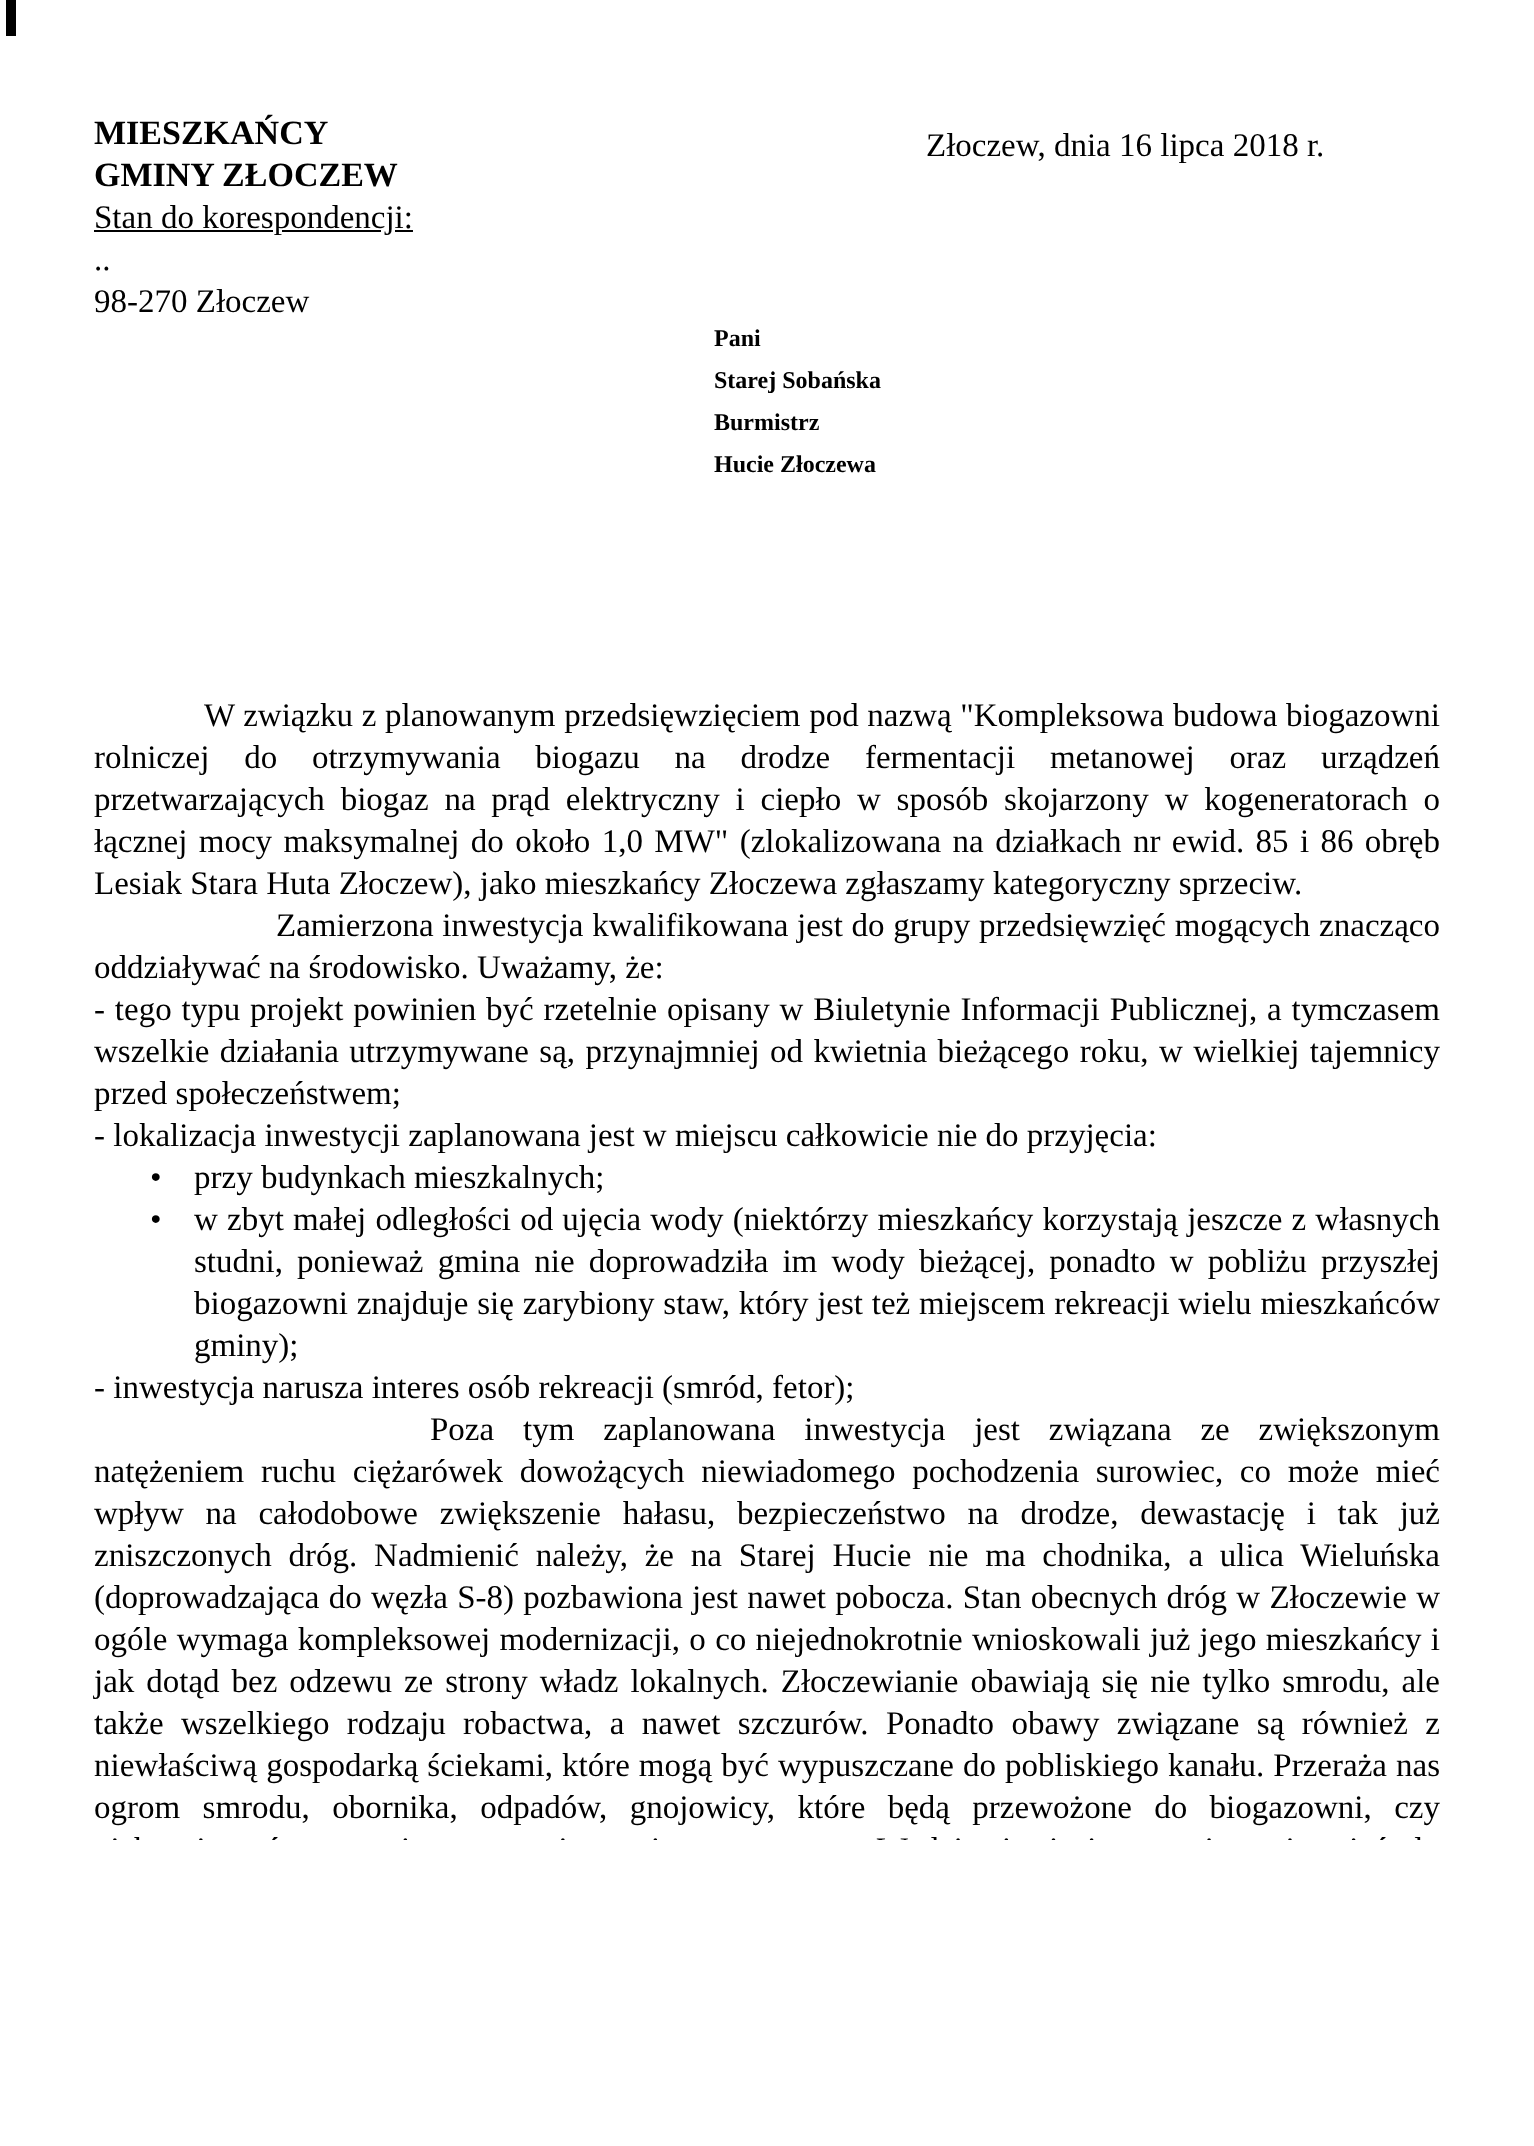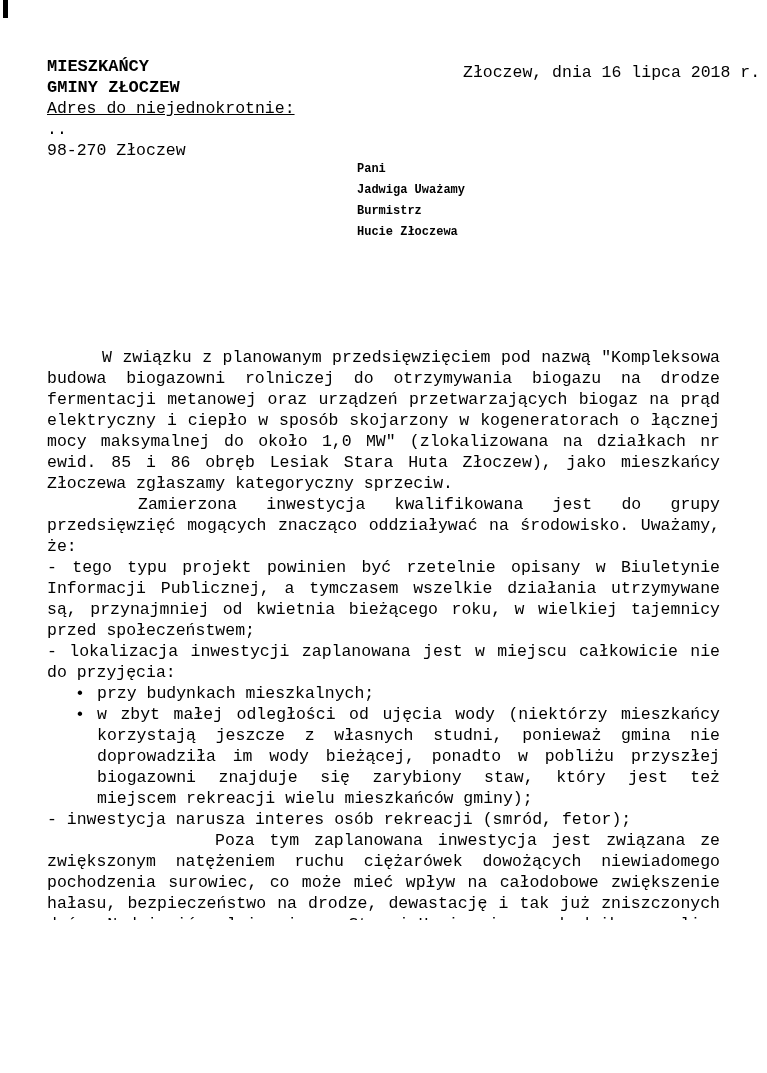--- a/index.html
+++ b/index.html
@@ -6,21 +6,21 @@
     margin: 0;
     padding: 0;
     background: #ffffff;
   }
   .page {
     position: relative;
     width: 767px;
     height: 920px;
     background: #ffffff;
     color: #000000;
-    font-family: Liberation Mono, monospace;
+    font-family: Liberation Serif, serif;
     font-size: 16.5px;
     overflow: hidden;
   }
   .corner-mark {
     position: absolute;
     left: 3px;
     top: 0;
     width: 5px;
     height: 18px;
     background: #000000;
@@ -97,30 +97,30 @@
 </head>
 <body>
 
 <div class="page">
 
   <div class="corner-mark"></div>
 
   <div class="sender">
     <div class="name">MIESZKAŃCY</div>
     <div class="name">GMINY ZŁOCZEW</div>
-    <div class="address-label">Adres do niejednokrotnie:</div>
+    <div class="address-label">Stan do korespondencji:</div>
     <div>..</div>
     <div>98-270 Złoczew</div>
   </div>
 
   <div class="dateline">Złoczew, dnia 16 lipca 2018 r.</div>
 
   <div class="recipient">
     <div>Pani</div>
-    <div>Jadwiga Uważamy</div>
+    <div>Starej Sobańska</div>
     <div>Burmistrz</div>
     <div>Hucie Złoczewa</div>
   </div>
 
 
   <div class="body-text">
     <p class="indent-small">W związku z planowanym przedsięwzięciem pod nazwą "Kompleksowa budowa biogazowni rolniczej do otrzymywania biogazu na drodze fermentacji metanowej oraz urządzeń przetwarzających biogaz na prąd elektryczny i ciepło w sposób skojarzony w kogeneratorach o łącznej mocy maksymalnej do około 1,0 MW" (zlokalizowana na działkach nr ewid. 85 i 86 obręb Lesiak Stara Huta Złoczew), jako  mieszkańcy Złoczewa zgłaszamy kategoryczny sprzeciw.</p>
     <p class="indent-medium">Zamierzona inwestycja kwalifikowana jest do grupy przedsięwzięć mogących znacząco oddziaływać na środowisko. Uważamy, że:</p>
     <p>- tego typu projekt powinien być rzetelnie opisany w Biuletynie Informacji Publicznej, a tymczasem wszelkie działania  utrzymywane są, przynajmniej od kwietnia bieżącego roku, w wielkiej tajemnicy przed społeczeństwem;</p>
     <p>-  lokalizacja inwestycji zaplanowana jest w miejscu całkowicie nie do przyjęcia:</p>

